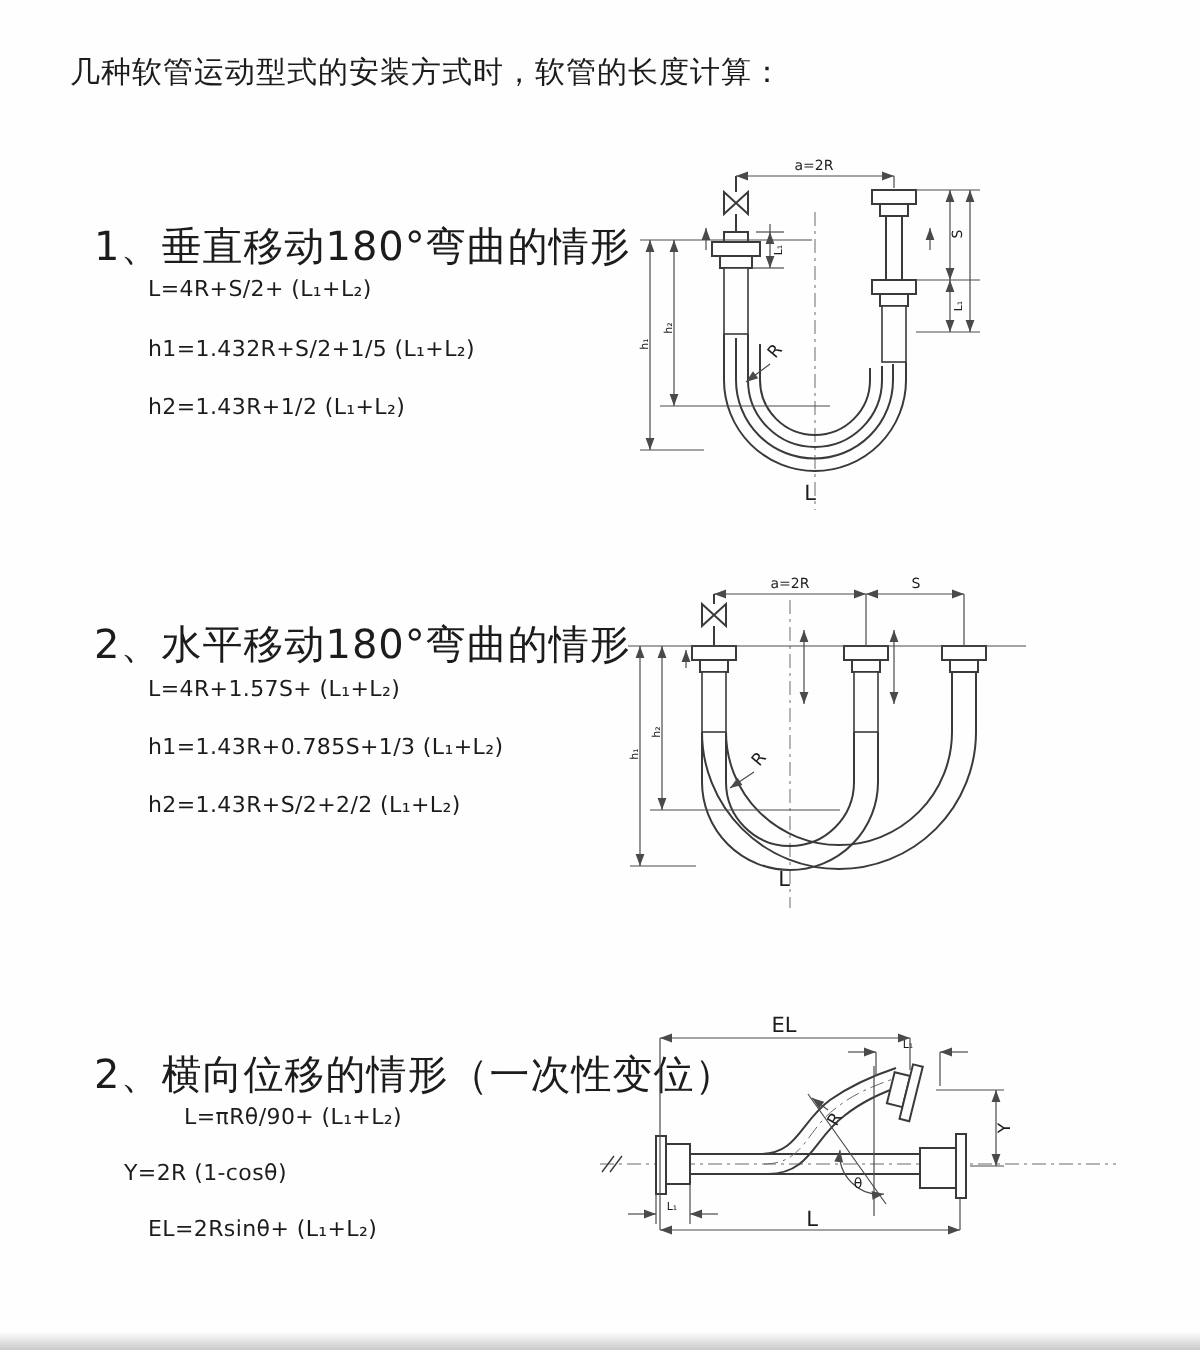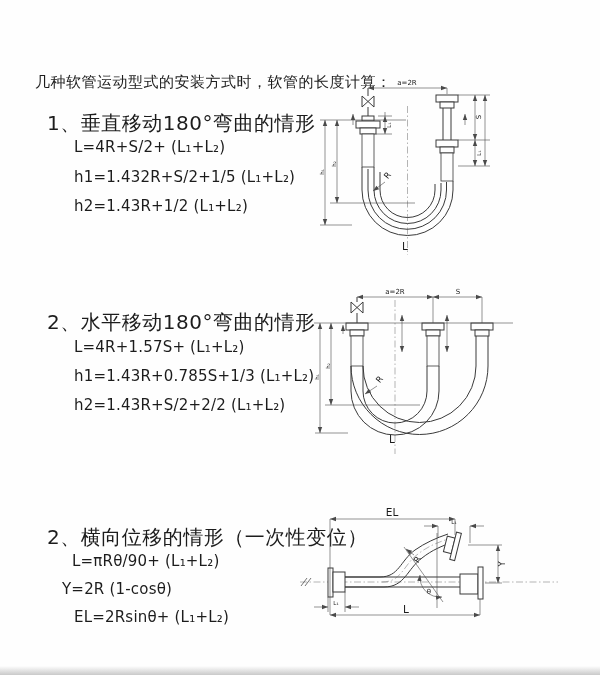--- a/index.html
+++ b/index.html
@@ -1,23 +1,23 @@
 <!DOCTYPE html>
 <html><head>
 <meta charset="utf-8">
 <style>
   html,body{margin:0;padding:0;}
   body{
     width:600px;height:675px;position:relative;background:#fefefe;overflow:hidden;
     font-family:"DejaVu Sans","Liberation Sans",sans-serif;
   }
   .txt{position:absolute;color:#1c1c1c;white-space:nowrap;}
-  .title{font-size:15px;letter-spacing:.5px;margin-top:46px;}
+  .title{font-size:15px;letter-spacing:.5px;}
   .heading{font-size:20px;letter-spacing:.5px;}
-  .formula{font-size:15px;letter-spacing:.2px;}
+  .formula{font-size:11px;letter-spacing:.2px;}
   .diag{position:absolute;}
   .diag .obj{stroke:#3a3a3a;stroke-width:1;fill:none;}
   .diag .obj rect{fill:#fefefe;}
   .diag .braid{stroke:#3a3a3a;stroke-width:.8;}
   .diag .dim{stroke:#4a4a4a;stroke-width:.6;fill:none;}
   .diag .cl{stroke:#6a6a6a;stroke-width:.5;stroke-dasharray:7 2.5 1.5 2.5;fill:none;}
   .diag text{fill:#1c1c1c;stroke:none;font-family:"DejaVu Sans","Liberation Sans",sans-serif;}
   .lbl{font-size:7px;}
   .lbl-s{font-size:5.5px;}
   .lbl-m{font-size:8.5px;}
@@ -35,21 +35,21 @@
 <div class="txt formula" style="left:74px;top:138px">L=4R+S/2+ (L₁+L₂)</div>
 <div class="txt formula" style="left:74px;top:168px">h1=1.432R+S/2+1/5 (L₁+L₂)</div>
 <div class="txt formula" style="left:74px;top:197px">h2=1.43R+1/2 (L₁+L₂)</div>
 
 <div class="txt heading" style="left:47px;top:309px">2、水平移动180°弯曲的情形</div>
 <div class="txt formula" style="left:74px;top:338px">L=4R+1.57S+ (L₁+L₂)</div>
 <div class="txt formula" style="left:74px;top:367px">h1=1.43R+0.785S+1/3 (L₁+L₂)</div>
 <div class="txt formula" style="left:74px;top:396px">h2=1.43R+S/2+2/2 (L₁+L₂)</div>
 
 <div class="txt heading" style="left:47px;top:524px">2、横向位移的情形（一次性变位）</div>
-<div class="txt formula" style="left:72px;top:552px">L=πRθ/90+ (L₁+L₂)</div>
+<div class="txt formula" style="left:92px;top:552px">L=πRθ/90+ (L₁+L₂)</div>
 <div class="txt formula" style="left:62px;top:580px">Y=2R (1-cosθ)</div>
 <div class="txt formula" style="left:74px;top:608px">EL=2Rsinθ+ (L₁+L₂)</div>
 
 <svg class="diag" style="left:312px;top:72px" width="185" height="195" viewBox="0 0 185 195">
   <defs>
     <marker id="arr1" markerUnits="userSpaceOnUse" markerWidth="7" markerHeight="6" refX="6.5" refY="3" orient="auto-start-reverse">
       <path d="M0.5,0.8 L6.5,3 L0.5,5.2 Z" fill="#4a4a4a"></path>
     </marker>
     <pattern id="br1" width="2.6" height="2.6" patternUnits="userSpaceOnUse">
       <path d="M0,0 L2.6,2.6 M2.6,0 L0,2.6" stroke="#555" stroke-width="0.5"></path>

